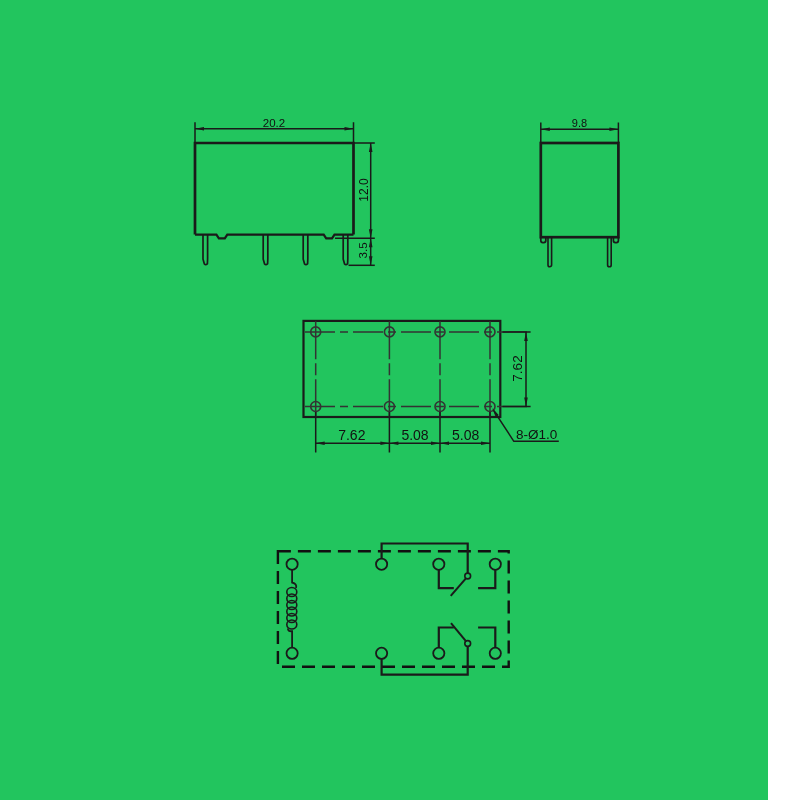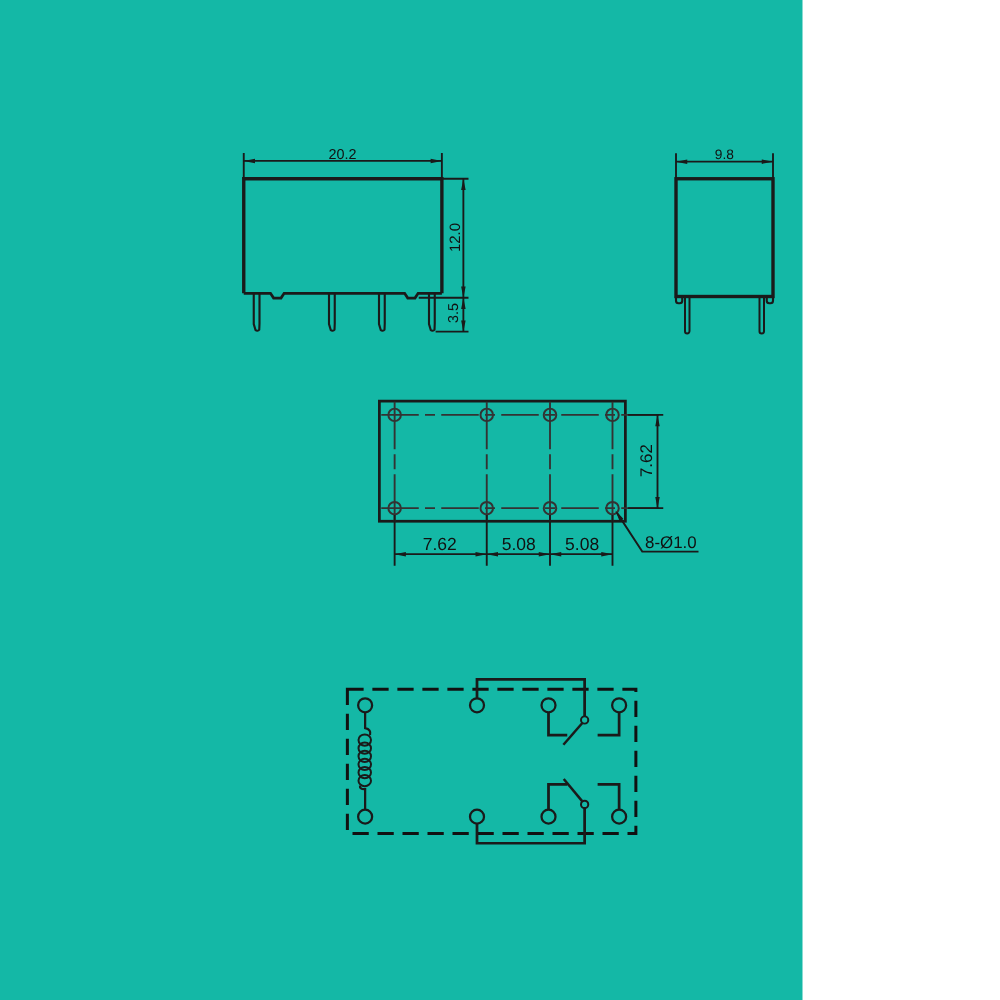--- a/index.html
+++ b/index.html
@@ -1,16 +1,16 @@
 <!DOCTYPE html>
 <html><head>
 <meta charset="utf-8">
 <style>
   html,body{margin:0;padding:0;background:#ffffff;}
-  .wrap{width:642px;height:800px;position:relative;background:#14b8a6;}
+  .wrap{width:768px;height:800px;position:relative;background:#22c55e;}
   text{font-family:"Liberation Sans", sans-serif;fill:#111;}
 </style>
 </head>
 <body>
 <div class="wrap">
 <svg width="800" height="800" viewBox="0 0 800 800" xmlns="http://www.w3.org/2000/svg">
 <g fill="none" stroke="#1a1a1a" stroke-linecap="butt">
 
 <path d="M195,234.6 V143 H353.5 V234.6" stroke-width="2.7"></path>
 

